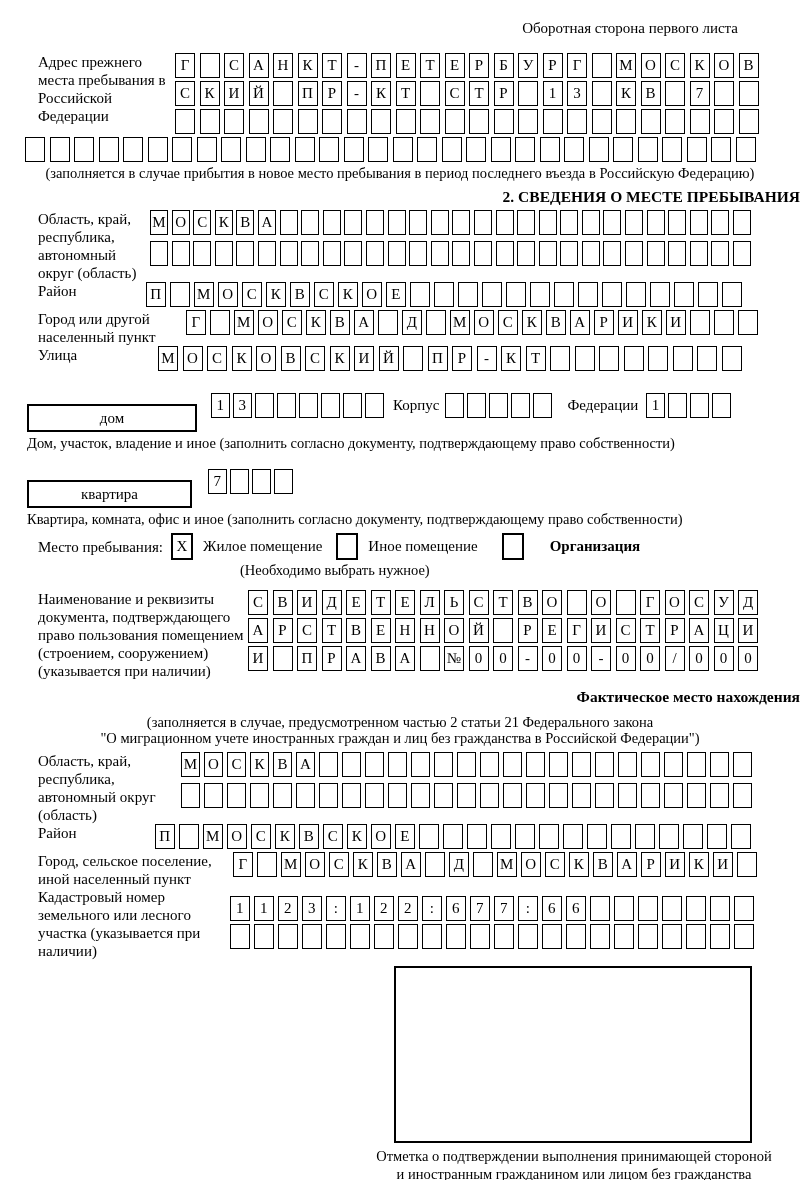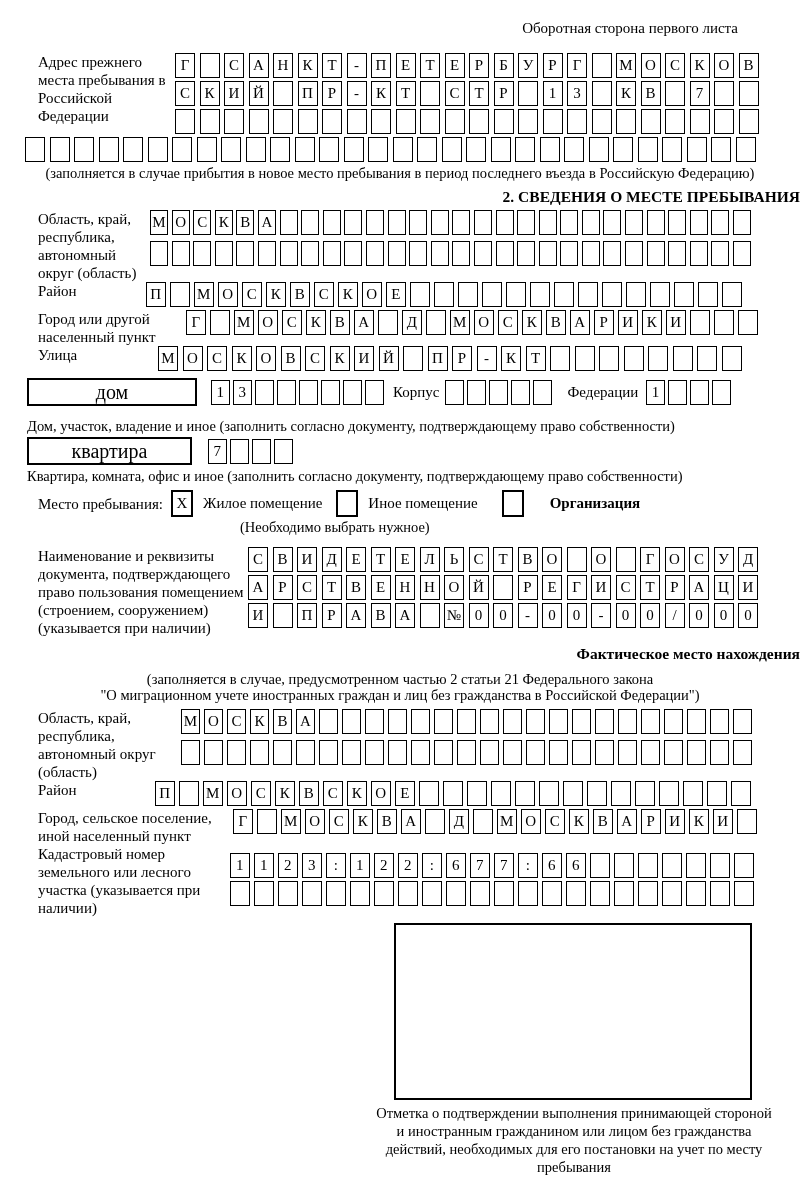--- a/index.html
+++ b/index.html
@@ -33,21 +33,22 @@
 
   .caption{ font-size:14.5px; line-height:16px; }
   .center{ text-align:center; }
   .h-bold{ font-weight:bold; font-size:15.5px; text-align:right; }
 
   .labelbox{
     box-sizing:border-box;
     border:2px solid #000;
     height:28px;
     display:flex;align-items:center;justify-content:center;
-    font-size:20px;
+    font-size:15px;
+    margin-top:26px;
   }
   .chk{
     box-sizing:border-box;
     width:22px;height:27px;
     border:2px solid #000;
     display:flex;align-items:center;justify-content:center;
     font-size:15px; flex-shrink:0;
   }
   .inline-lbl{ font-size:15px; line-height:27px; }
   .stampbox{
@@ -365,21 +366,21 @@
         <span class="cell"></span>
       </div>
     <div class="inline-lbl" style="margin-left:12px;">Федерации</div>
     <div class="cellrow p22" style="margin-left:8px; margin-bottom:0;">
         <span class="cell">1</span>
         <span class="cell"></span>
         <span class="cell"></span>
         <span class="cell"></span>
       </div>
   </div>
-  <div class="caption" style="margin:12px 0 3px 27px;">Дом, участок, владение и иное (заполнить согласно документу, подтверждающему право собственности)</div>
+  <div class="caption" style="margin:3px 0 3px 27px;">Дом, участок, владение и иное (заполнить согласно документу, подтверждающему право собственности)</div>
 
   <div class="frow" style="margin-left:27px; align-items:center;">
     <div class="labelbox" style="width:165px;">квартира</div>
     <div class="cellrow p22" style="margin-left:16px; margin-bottom:0;">
         <span class="cell">7</span>
         <span class="cell"></span>
         <span class="cell"></span>
         <span class="cell"></span>
       </div>
   </div>

